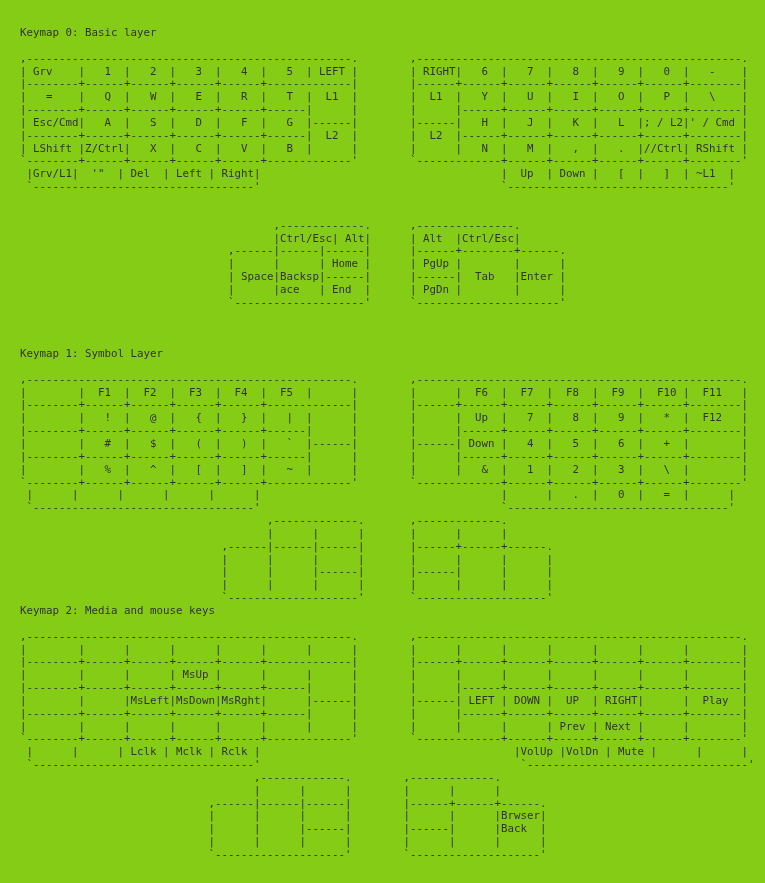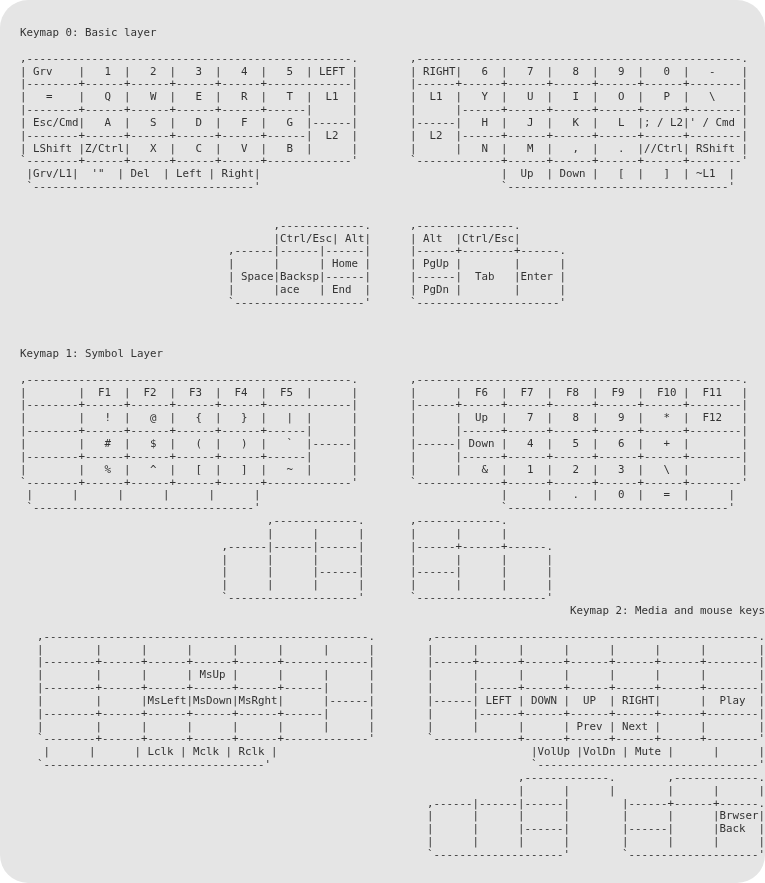--- a/index.html
+++ b/index.html
@@ -6,33 +6,32 @@
   html, body { margin: 0; padding: 0; background: #ffffff; }
   .doc {
     width: 765px;
     height: 883px;
     overflow: hidden;
     padding: 27px 0 0 20px;
     font-family: "DejaVu Sans Mono", "Liberation Mono", monospace;
     font-size: 10.8px;
     line-height: 12.85px;
     color: #333333;
-    background: #e5e5e5;
-    border-radius: 28px;
+    background: #84cc16;
   }
   .km-title { white-space: pre; height: 12.85px; }
   .km-art {
     margin: 12.85px 0 0 0;
     font: inherit;
     white-space: pre;
     color: inherit;
   }
   .km-0 { margin-bottom: 38.55px; }
   .km-1 { margin-bottom: 0; margin-top: 29px; }
-  .km-2 { margin-bottom: 12px; text-align: right; }
+  .km-2 { margin-bottom: 12px; }
 </style>
 </head>
 <body>
 
 <div class="doc">
 
   <section class="km km-0">
     <div class="km-title">Keymap 0: Basic layer</div>
     <pre class="km-art">,--------------------------------------------------.        ,--------------------------------------------------.
 | Grv    |   1  |   2  |   3  |   4  |   5  | LEFT |        | RIGHT|   6  |   7  |   8  |   9  |   0  |   -    |

